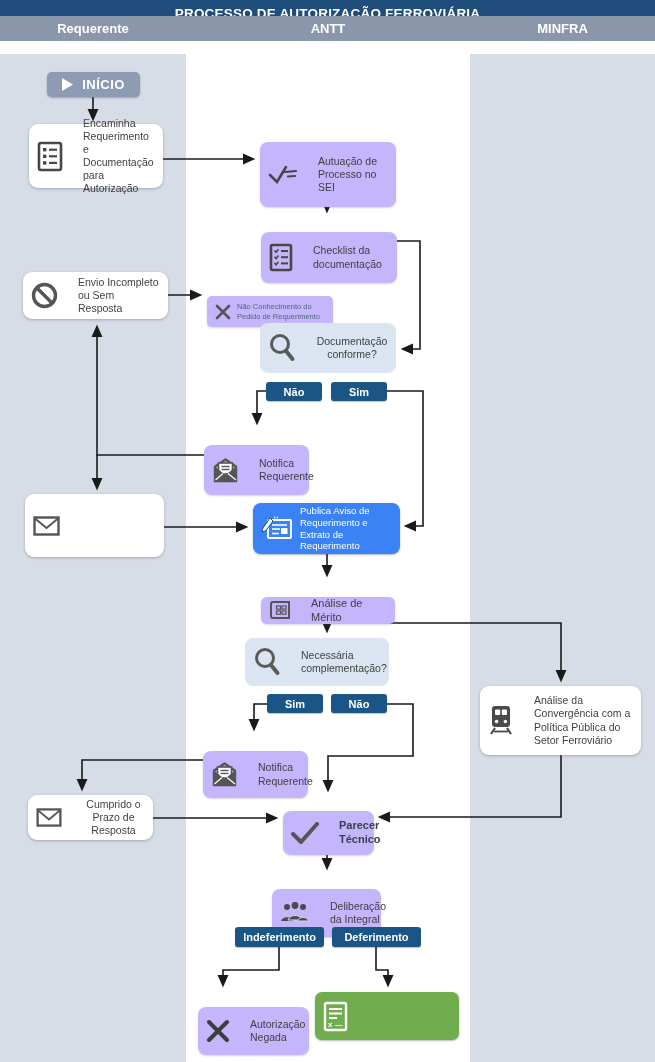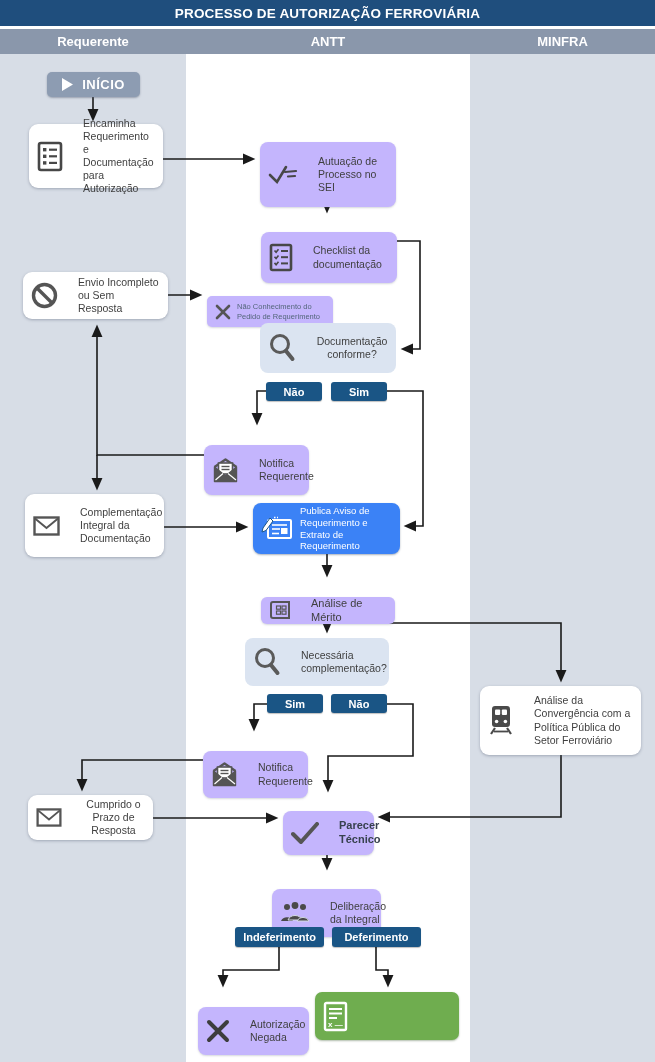--- a/index.html
+++ b/index.html
@@ -2,21 +2,21 @@
 <html><head>
 <meta charset="utf-8">
 <style>
   html,body{margin:0;padding:0;}
   body{font-family:"Liberation Sans", sans-serif; background:#ffffff;}
   .canvas{position:relative;width:655px;height:1062px;overflow:hidden;background:#ffffff;}
 
   
   .title-bar{position:absolute;left:0;top:0;width:655px;height:26px;background:#1f4e7d;
     color:#fff;font-weight:700;font-size:13.5px;display:flex;align-items:center;justify-content:center;letter-spacing:.2px;}
-  .lane-header{position:absolute;left:0;top:29px;width:655px;height:25px;background:#8a97ab;}
+  .lane-header{position:absolute;left:0;top:16px;width:655px;height:25px;background:#8a97ab;}
   .lane-header .lh{position:absolute;top:0;height:25px;display:flex;align-items:center;justify-content:center;
     color:#fff;font-weight:700;font-size:13px;}
   .lane-bg{position:absolute;top:54px;height:1008px;}
   .lane-req{left:0;width:186px;background:#d7dde6;}
   .lane-antt{left:186px;width:284px;background:#ffffff;}
   .lane-minfra{left:470px;width:185px;background:#d7dde6;}
 
   
   .node{position:absolute;display:flex;align-items:center;gap:20px;padding:5px 8px;box-sizing:border-box;
     font-size:10.5px;line-height:1.25;color:#3f3f3f;}
@@ -183,21 +183,20 @@
     <span class="lbl">Notifica Requerente</span>
   </div>
 
   <div class="node box-white" style="left:25px;top:494px;width:139px;height:63px;">
     <span class="ic">
       <svg width="27" height="20" viewBox="0 0 27 20">
         <rect x="1.5" y="1.5" width="24" height="17" fill="none" stroke="#555" stroke-width="2.4"></rect>
         <path d="M2,2.5 L13.5,12 L25,2.5" fill="none" stroke="#555" stroke-width="2"></path>
       </svg>
     </span>
-    <span class="lbl">Complementação Integral da Documentação</span>
   </div>
 
   <div class="node box-darkblue" style="left:253px;top:503px;width:147px;height:51px;font-size:9.5px;gap:7px;">
     <span class="ic">
       <svg width="32" height="26" viewBox="0 0 32 26">
         <rect x="7" y="4" width="23" height="18" rx="1" fill="none" stroke="#fff" stroke-width="2"></rect>
         <line x1="11" y1="9" x2="26" y2="9" stroke="#fff" stroke-width="1.6"></line>
         <line x1="11" y1="13" x2="19" y2="13" stroke="#fff" stroke-width="1.6"></line>
         <rect x="20" y="12" width="6.5" height="6" fill="#fff"></rect>
         <line x1="11" y1="17.5" x2="18" y2="17.5" stroke="#fff" stroke-width="1.6"></line>

